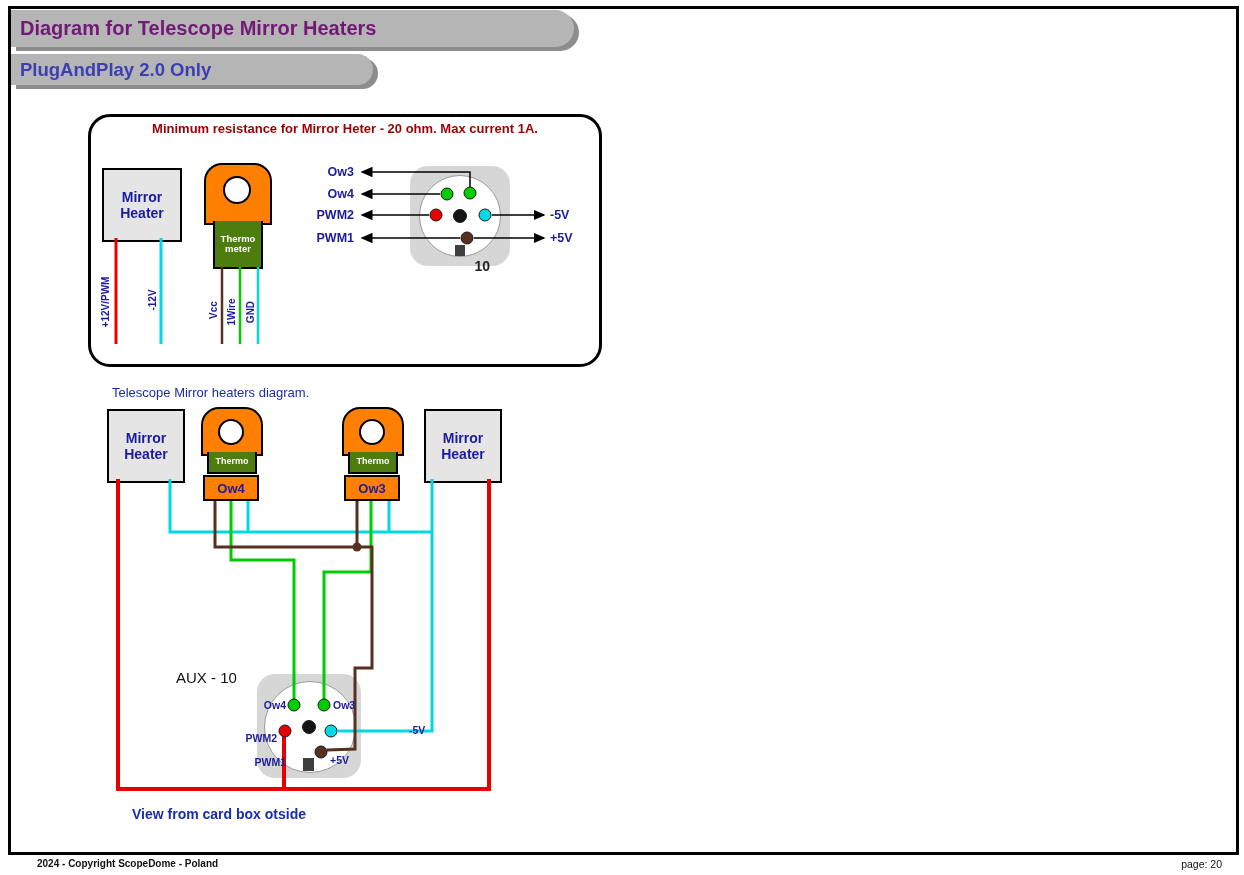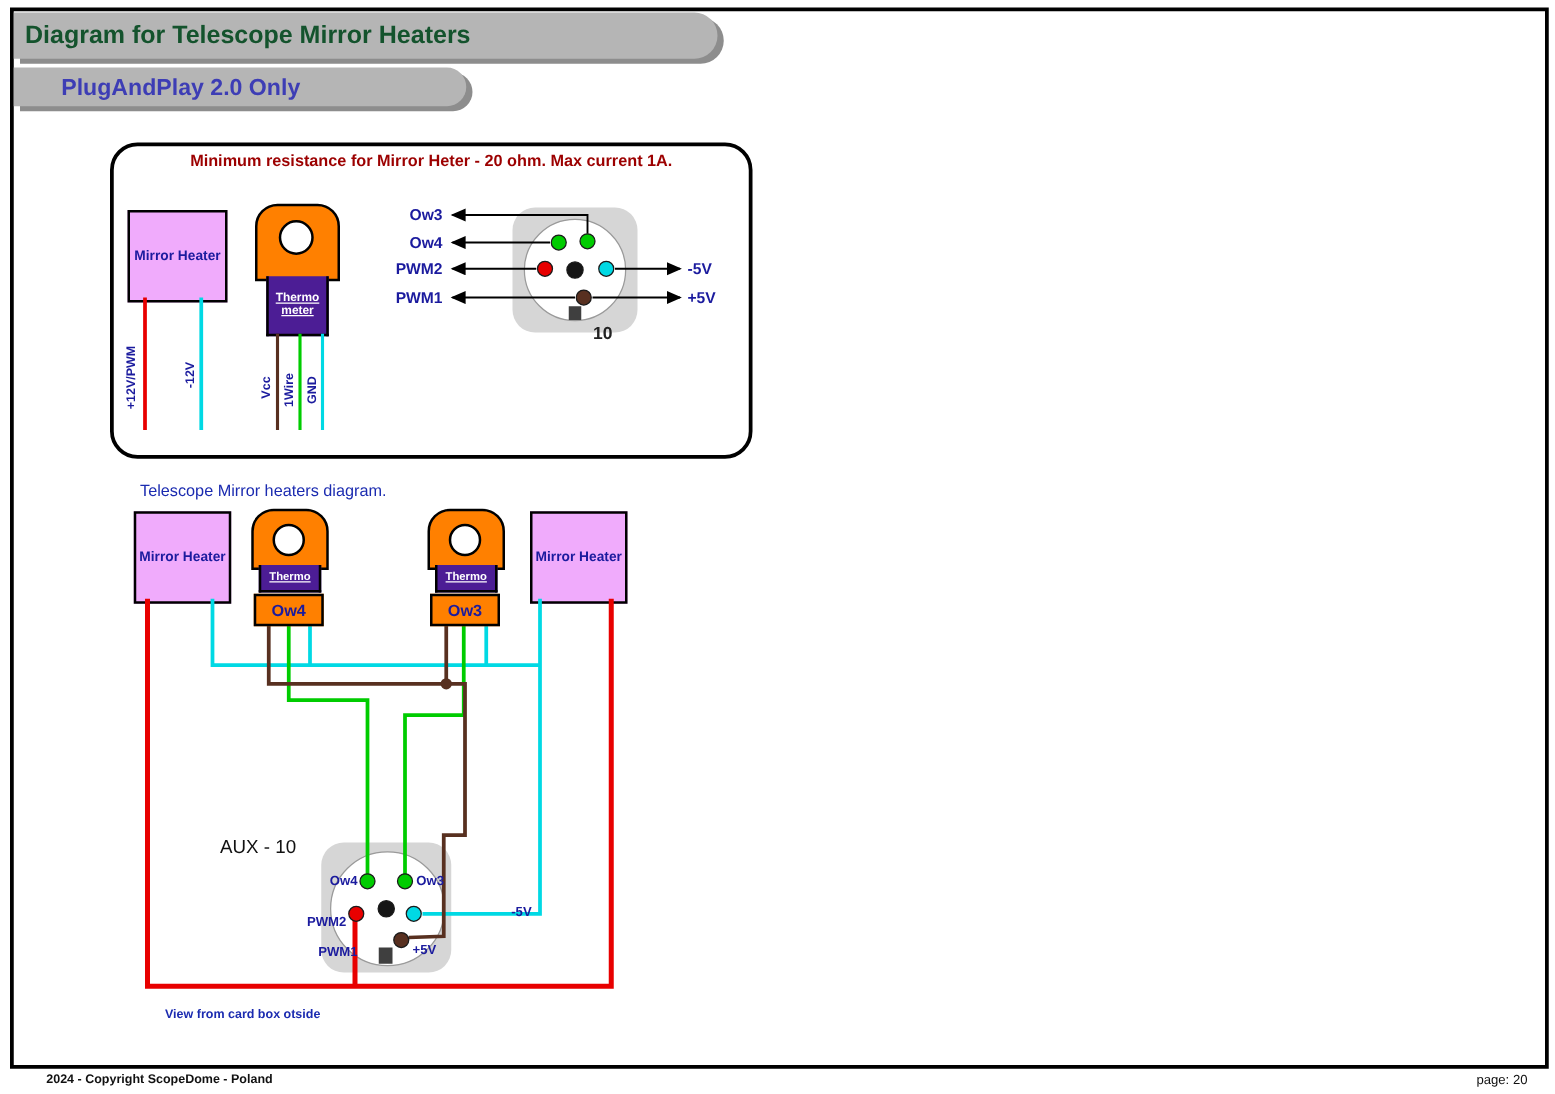--- a/index.html
+++ b/index.html
@@ -1,43 +1,43 @@
 <!DOCTYPE html>
 <html><head>
 <meta charset="utf-8">
 <style>
   html,body{margin:0;padding:0;width:1244px;height:875px;background:#ffffff;overflow:hidden;
     font-family:"Liberation Sans", sans-serif;position:relative;}
   .frame{position:absolute;left:8px;top:6px;width:1225px;height:843px;border:3px solid #000;background:#fff;z-index:0;}
   .banner{position:absolute;background:#b5b5b5;border-radius:0 19px 19px 0;box-shadow:5px 4px 0 #8d8d8d;z-index:12;}
   .banner1{left:11px;top:10px;width:563px;height:37px;}
-  .banner1 span{display:block;padding-left:9px;line-height:37px;font-size:20px;font-weight:bold;color:#14532d;}
+  .banner1 span{display:block;padding-left:9px;line-height:37px;font-size:20px;font-weight:bold;color:#701a75;}
   .banner2{left:11px;top:54px;width:362px;height:31px;}
-  .banner2 span{display:block;padding-left:9px;line-height:31px;font-size:18.5px;font-weight:bold;color:#3d3db5;margin-left:29px;}
+  .banner2 span{display:block;padding-left:9px;line-height:31px;font-size:18.5px;font-weight:bold;color:#3d3db5;}
   .panel{position:absolute;background:#fff;border:3px solid #000;border-radius:22px;z-index:1;}
   .top-panel{left:88px;top:114px;width:508px;height:247px;}
   .tp-title{position:absolute;left:98px;top:121px;width:494px;text-align:center;font-size:13px;font-weight:bold;color:#9c0000;z-index:10;}
   .bp-title{position:absolute;left:112px;top:385px;width:320px;font-size:13px;font-weight:normal;color:#1b2bb0;z-index:10;}
-  .heater-box{position:absolute;background:#f0abfc;border:2px solid #000;display:flex;align-items:center;justify-content:center;
-    text-align:center;font-weight:bold;font-size:11px;line-height:1.15;color:#1b1b9e;z-index:2;}
+  .heater-box{position:absolute;background:#e5e5e5;border:2px solid #000;display:flex;align-items:center;justify-content:center;
+    text-align:center;font-weight:bold;font-size:14px;line-height:1.15;color:#1b1b9e;z-index:2;}
   .thermo-body{position:absolute;background:#ff8000;border:2px solid #000;border-radius:18px 18px 0 0;z-index:2;}
   .thermo-circle{position:absolute;background:#fff;border:2px solid #000;border-radius:50%;z-index:3;}
-  .thermo-foot{position:absolute;background:#4c1d95;border:2px solid #000;border-top:none;color:#fff;font-weight:bold;
-    display:flex;align-items:center;justify-content:center;text-align:center;line-height:1.1;z-index:2;text-decoration:underline;}
+  .thermo-foot{position:absolute;background:#4d7c0f;border:2px solid #000;border-top:none;color:#fff;font-weight:bold;
+    display:flex;align-items:center;justify-content:center;text-align:center;line-height:1.1;z-index:2;}
   .tag-box{position:absolute;background:#ff8000;border:2px solid #000;color:#1b1b9e;font-weight:bold;font-size:13px;
     display:flex;align-items:center;justify-content:center;z-index:10;}
   .conn-body{position:absolute;background:#d6d6d6;border-radius:18px;z-index:2;}
   .conn-circle{position:absolute;background:#fff;border:1px solid #9a9a9a;border-radius:50%;z-index:3;}
   .vlabel{position:absolute;height:12px;line-height:12px;font-size:10px;font-weight:bold;color:#1b1b9e;
     text-align:center;transform:rotate(-90deg);z-index:10;}
   .pinlabel{position:absolute;font-size:10.5px;font-weight:bold;color:#1b1b9e;z-index:10;}
   .connlabel{position:absolute;font-size:12.5px;font-weight:bold;color:#1b1b9e;z-index:10;}
   .conn-number{position:absolute;left:430px;top:258px;width:60px;text-align:right;font-size:14px;font-weight:bold;color:#222;z-index:10;}
   .aux-label{position:absolute;left:176px;top:669px;width:110px;font-size:15px;font-weight:normal;color:#111;z-index:10;}
-  .note{position:absolute;left:132px;top:806px;font-size:10px;font-weight:bold;color:#1b2bb0;z-index:10;}
+  .note{position:absolute;left:132px;top:806px;font-size:14px;font-weight:bold;color:#1b2bb0;z-index:10;}
   .footer-left{position:absolute;left:37px;top:858px;font-size:10px;font-weight:bold;color:#111;z-index:10;}
   .footer-right{position:absolute;right:22px;top:858px;font-size:10.5px;color:#111;z-index:10;}
   svg.wires{position:absolute;left:0;top:0;z-index:5;pointer-events:none;}
   svg .pin{stroke:#1a1a1a;stroke-width:1;}
 </style>
 </head>
 <body>
 
 <div class="frame"></div>
 

